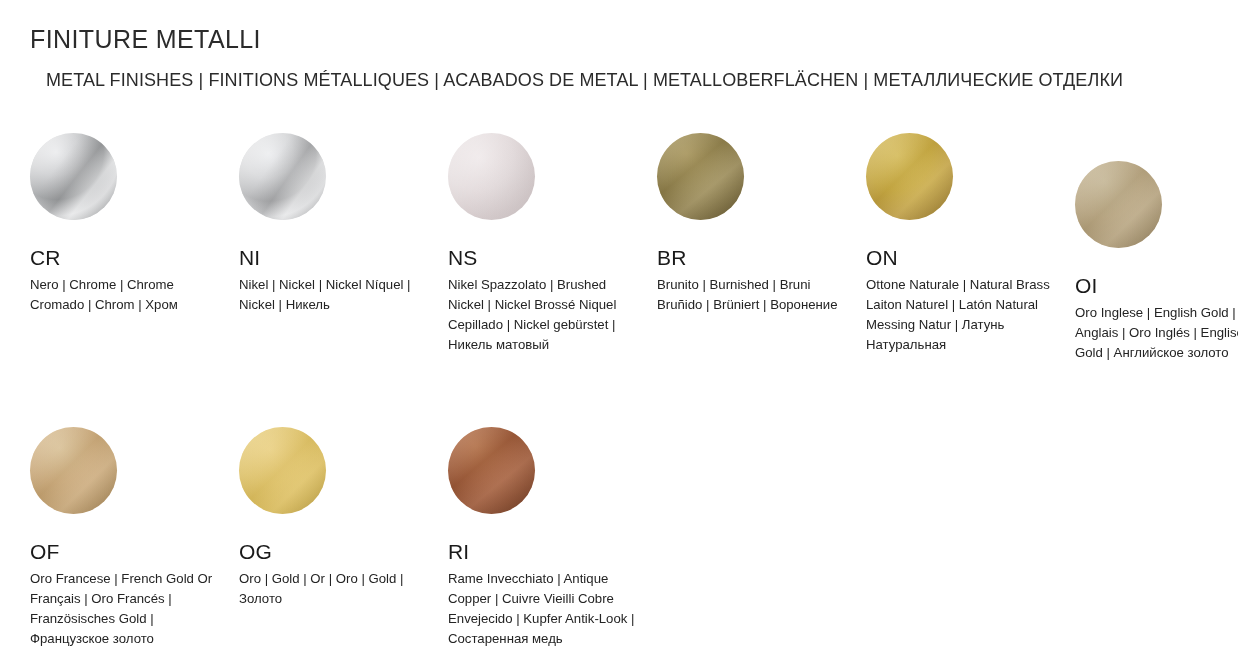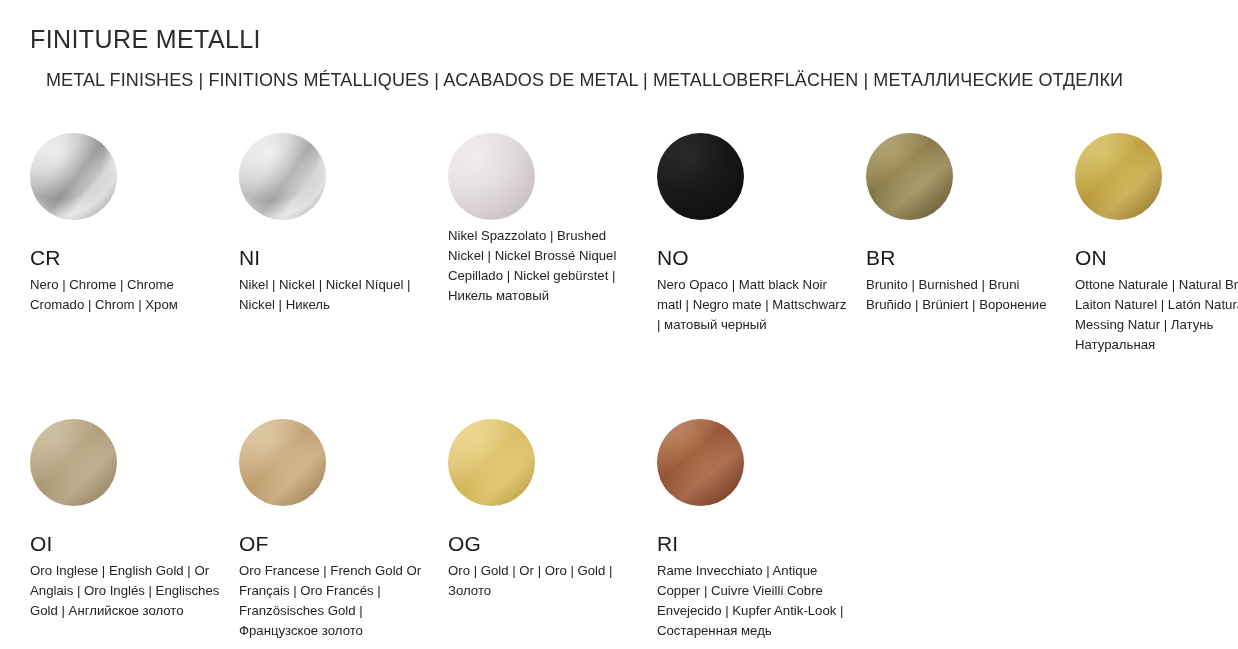--- a/index.html
+++ b/index.html
@@ -109,31 +109,24 @@
       </div>
       <div class="code">NI</div>
       <div class="desc">Nikel | Nickel | Nickel Níquel | Nickel | Никель</div>
     </div>
 
     <div class="swatch-cell">
       <div class="swatch" style="background:
              radial-gradient(circle at 36% 28%, #efe9ea 0%, #e4dcdd 40%, #d6cccd 72%, #cdc3c5 100%);">
         <div class="gloss" style="background: linear-gradient(120deg, rgba(255,255,255,0.40) 0%, rgba(255,255,255,0.02) 45%, rgba(0,0,0,0.05) 100%);"></div>
       </div>
+      <div class="code">NS</div>
       <div class="desc">Nikel Spazzolato | Brushed Nickel | Nickel Brossé Niquel Cepillado | Nickel gebürstet | Никель матовый</div>
     </div>
 
-    <div class="swatch-cell">
-      <div class="swatch" style="background:
-             radial-gradient(circle at 38% 26%, #262626 0%, #171717 45%, #0c0c0c 100%);">
-        <div class="gloss" style="background: linear-gradient(120deg, rgba(255,255,255,0.05) 0%, rgba(255,255,255,0.00) 50%);"></div>
-      </div>
-      <div class="code">NO</div>
-      <div class="desc">Nero Opaco | Matt black Noir matl | Negro mate | Mattschwarz | матовый черный</div>
-    </div>
 
     <div class="swatch-cell">
       <div class="swatch" style="background:
              radial-gradient(circle at 34% 24%, #b7a468 0%, #9e8d55 38%, #85743f 70%, #6f5f33 100%);">
         <div class="gloss" style="background: linear-gradient(140deg, rgba(255,255,255,0.22) 0%, rgba(0,0,0,0.10) 40%, rgba(255,255,255,0.16) 62%, rgba(0,0,0,0.22) 100%);"></div>
       </div>
       <div class="code">BR</div>
       <div class="desc">Brunito | Burnished | Bruni Bruñido | Brüniert | Воронение</div>
     </div>
 

